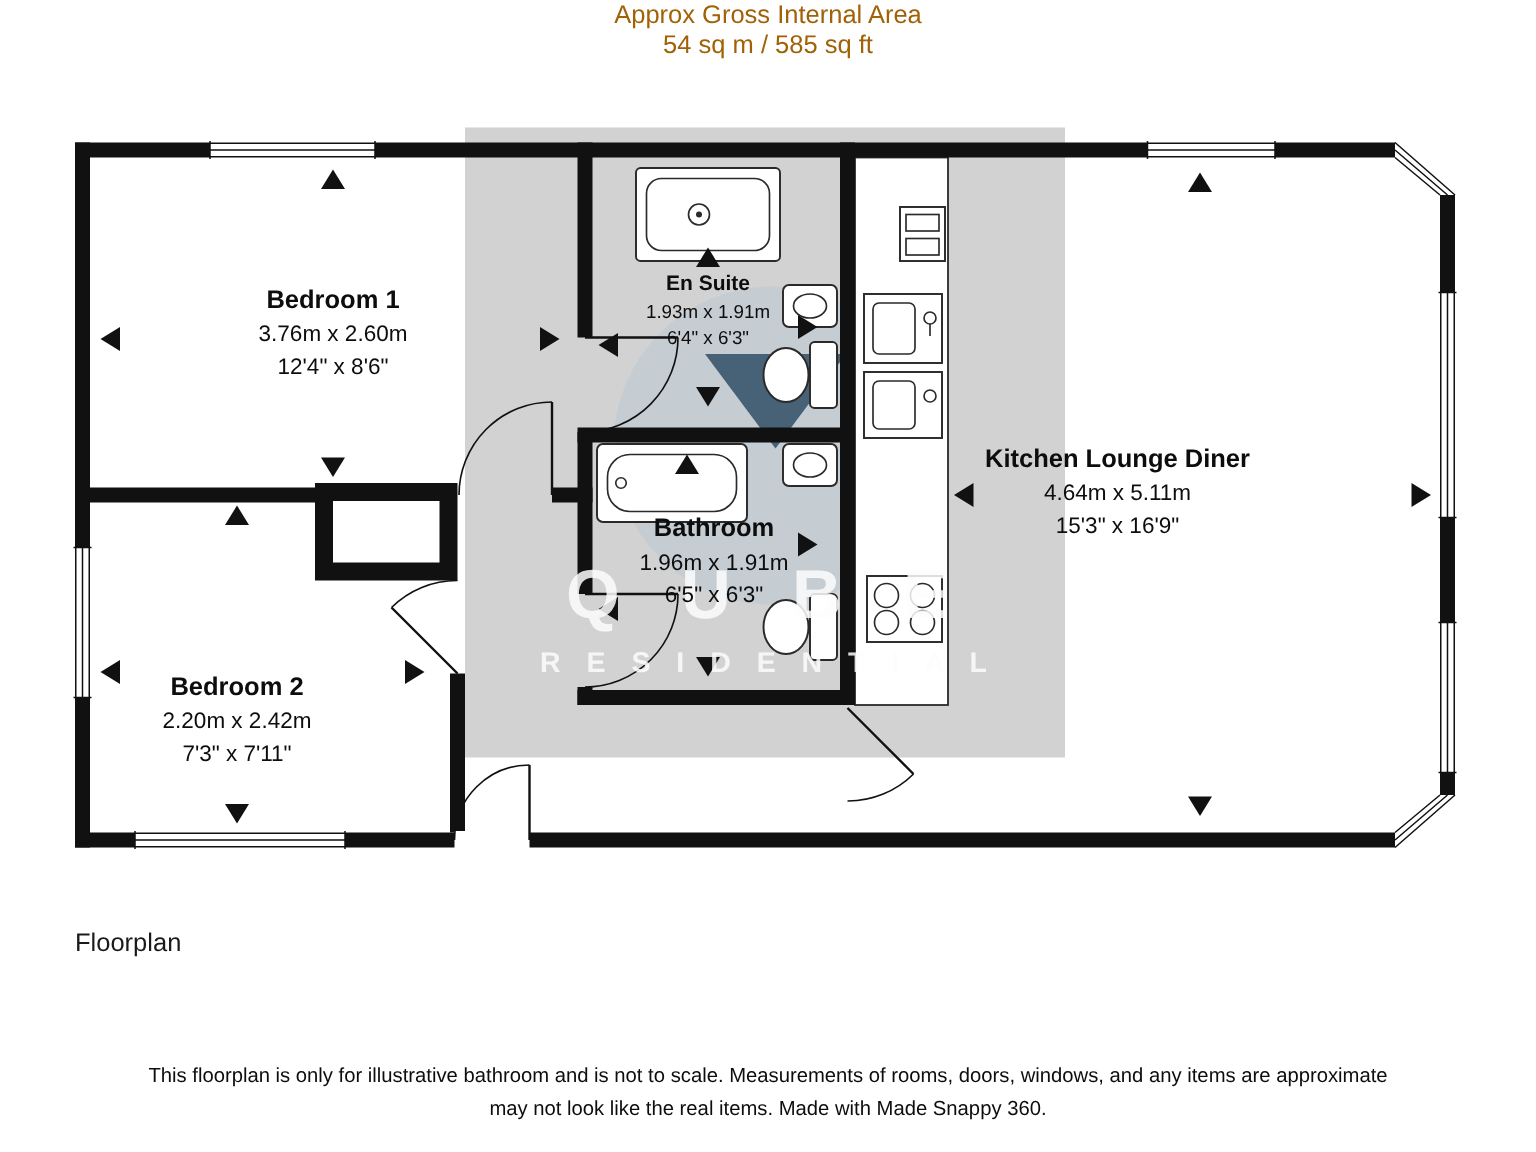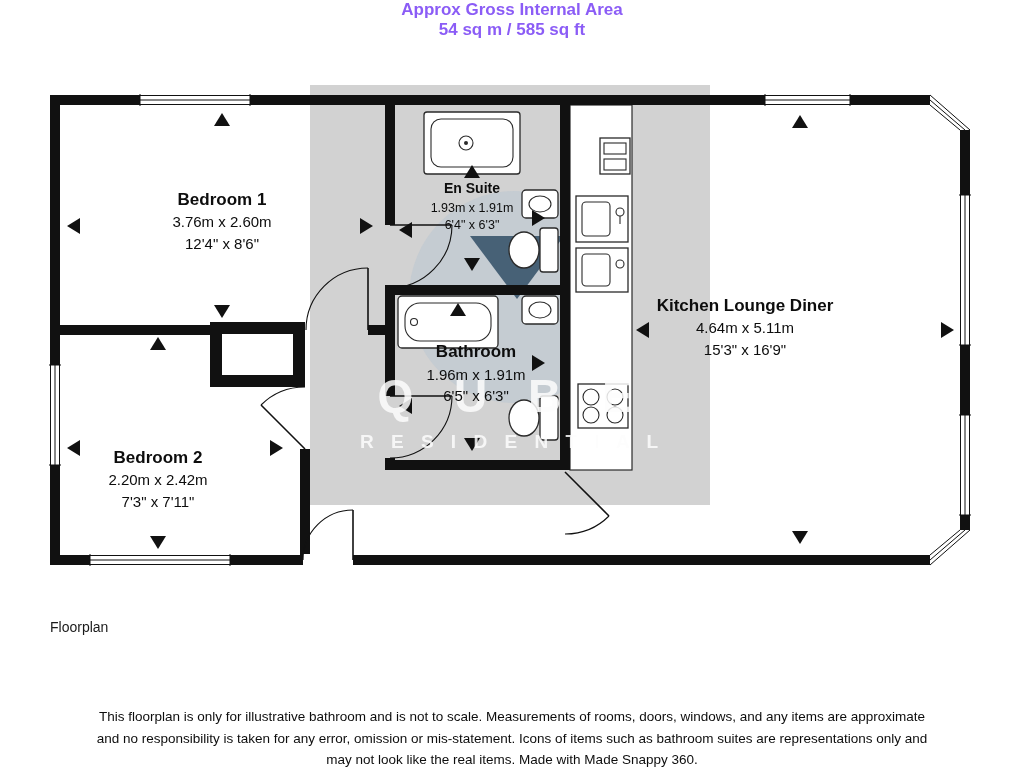--- a/index.html
+++ b/index.html
@@ -1,21 +1,21 @@
 <!DOCTYPE html>
 <html style="--wall: #111111; --zone: #d2d2d2; --wm-circle: #b7c6d2; --wm-logo: #24425c;"><head>
 <meta charset="utf-8">
 <style>
   html,body{margin:0;padding:0;background:#fff}
   .stage{position:relative;width:1024px;height:768px;background:#fff;overflow:hidden;
          font-family:"Liberation Sans",sans-serif;color:#111}
-  .hdr{position:absolute;left:0;width:100%;text-align:center;font-weight:bold;font-size:17px;color:#8b5cf6}
+  .hdr{position:absolute;left:0;width:100%;text-align:center;font-weight:normal;font-size:17px;color:#a16207}
   .hdr.l1{top:0}
   .hdr.l2{top:20px}
-  .fp-label{position:absolute;left:50px;top:619px;font-size:14px;color:#1a1a1a}
+  .fp-label{position:absolute;left:50px;top:619px;font-size:17px;color:#1a1a1a}
   .disclaimer{position:absolute;left:0;top:706px;width:100%;text-align:center;
               font-size:13.5px;line-height:21.5px;color:#0d0d0d}
   svg.plan{position:absolute;left:0;top:0}
   .zone{fill:var(--zone,#d2d2d2)}
   .wall{fill:var(--wall,#111111)}
   .win-bg{fill:#ffffff}
   .win-ln{stroke:#111;stroke-width:1;fill:none}
   .door{stroke:#111;stroke-width:1.6;fill:none}
   .arc{stroke:#111;stroke-width:1.1;fill:none}
   .arr{fill:#111}
@@ -238,17 +238,16 @@
         <text class="t-dim" x="745" y="333">4.64m x 5.11m</text>
         <text class="t-dim" x="745" y="355">15'3" x 16'9"</text>
       </g>
     </g>
   </svg>
 
   <div class="fp-label">Floorplan</div>
 
   <div class="disclaimer">
     <div>This floorplan is only for illustrative bathroom and is not to scale. Measurements of rooms, doors, windows, and any items are approximate</div>
-    <div>and no responsibility is taken for any error, omission or mis-statement. Icons of items such as bathroom suites are representations only and</div>
     <div>may not look like the real items. Made with Made Snappy 360.</div>
   </div>
 
 </div>
 
 </body></html>

